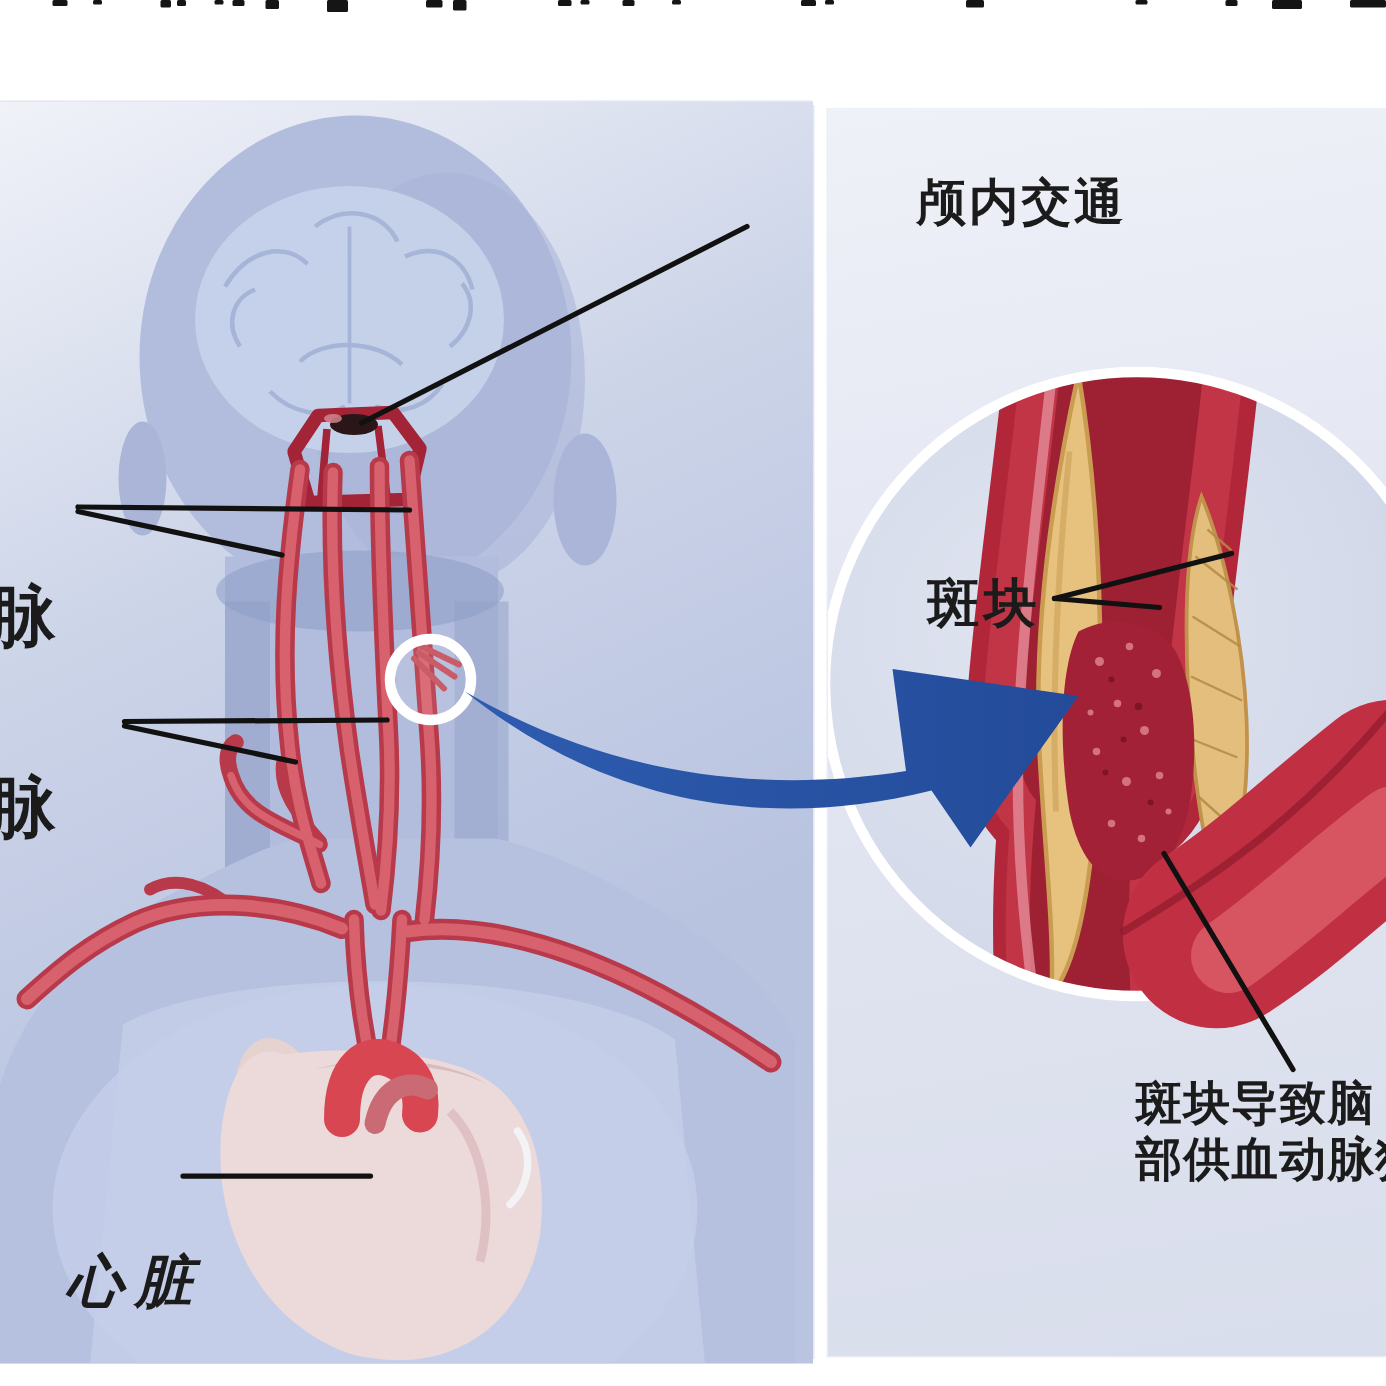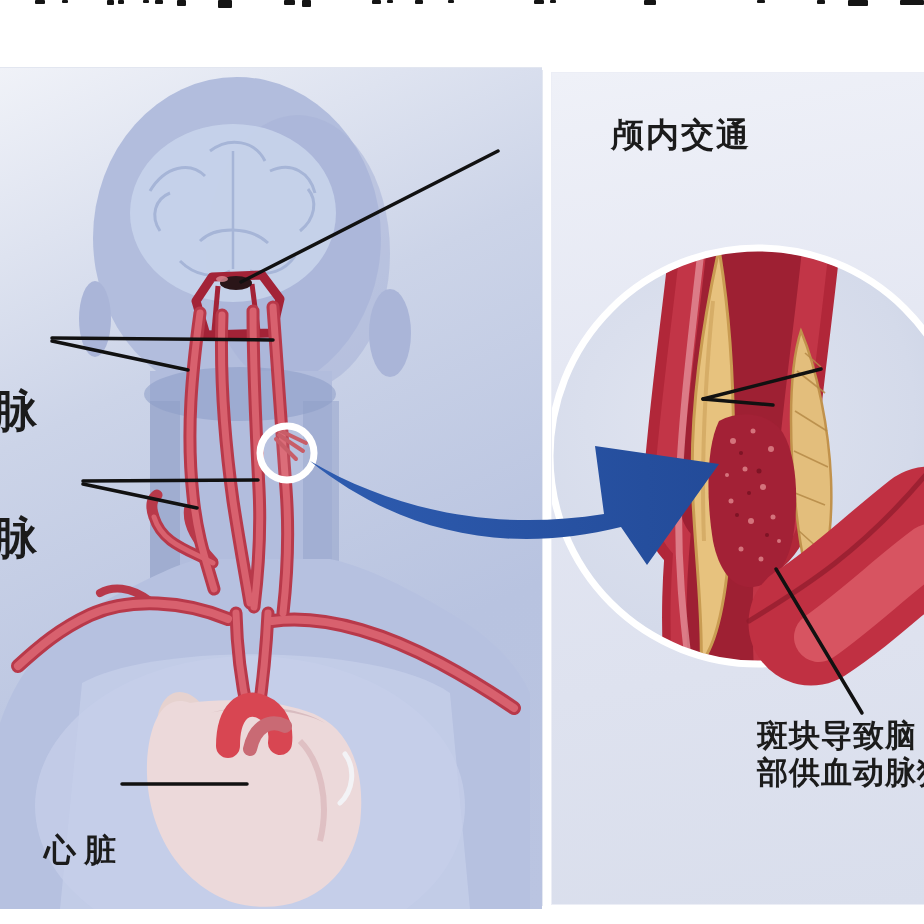--- a/index.html
+++ b/index.html
@@ -18,21 +18,21 @@
   #right-panel{
     left:551px;top:72px;width:373px;height:833px;
     background:linear-gradient(170deg,#eff1f8 0%,#e3e6f2 40%,#d9deec 100%);
     border:1px solid #eceef6;border-right:none;box-sizing:border-box;
   }
   #gap-strip{position:absolute;left:536px;top:70px;width:7px;height:836px;background:#e4e8f1;}
   .svg-abs{position:absolute;left:0;top:0;}
   .cjk-label{position:absolute;color:#1b1b1b;font-weight:600;z-index:6;}
   #artery-label-top{left:-7px;top:314px;font-size:44px;}
   #artery-label-bottom{left:-7px;top:441px;font-size:44px;}
-  #heart-label{left:44px;top:761px;font-size:32px;letter-spacing:8px;}
+  #heart-label{left:44px;top:761px;font-size:38px;letter-spacing:8px;font-style:italic;}
   #inset-title{left:59px;top:42px;font-size:33px;line-height:40px;letter-spacing:2px;}
   #plaque-label{left:66px;top:306px;font-size:35px;letter-spacing:3px;}
   #inset-caption{left:205px;top:644px;font-size:31px;line-height:37px;white-space:nowrap;letter-spacing:1px;}
   #arrow-overlay{position:absolute;left:0;top:0;z-index:5;pointer-events:none;}
 </style>
 </head>
 <body>
 
 <div>
   <div class="frag" style="left:35px;width:10px;height:4px"></div>
@@ -243,20 +243,21 @@
 
     <g stroke="#111111" stroke-width="3.5" fill="none" stroke-linecap="round">
       <path d="M702,398 L820,368"></path>
       <path d="M702,398 L772,404"></path>
       <path d="M775,568 L861,712"></path>
     </g>
   </svg>
   <div class="cjk-label" id="inset-title">
     <div>颅内交通</div>
   </div>
+  <div class="cjk-label" id="plaque-label">斑块</div>
   <div class="cjk-label" id="inset-caption">
     <div>斑块导致脑</div>
     <div>部供血动脉狭窄</div>
   </div>
 </div>
 
 <svg id="arrow-overlay" width="924" height="924" viewBox="0 0 924 924">
   <defs>
     <linearGradient id="gradArrow" x1="0%" y1="0%" x2="100%" y2="0%">
       <stop offset="0%" stop-color="#2e5cb0"></stop>

